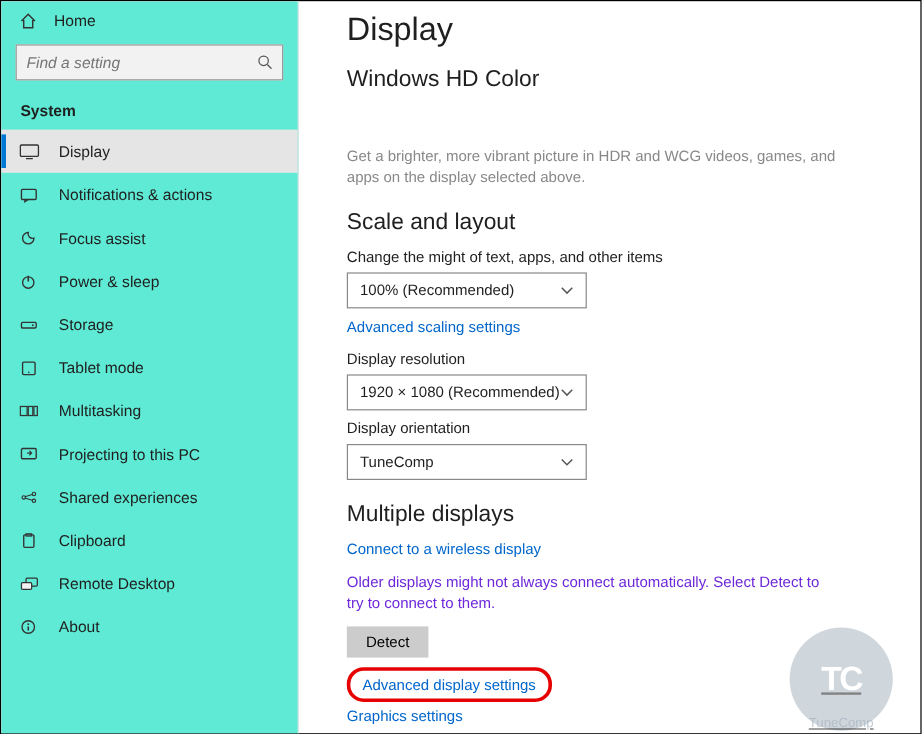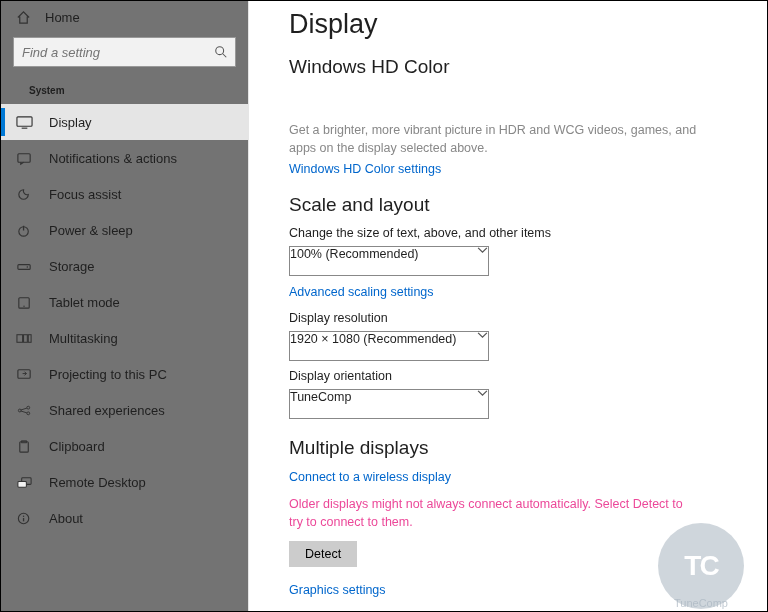--- a/index.html
+++ b/index.html
@@ -12,21 +12,21 @@
   height: 612px;
   overflow: hidden;
   position: relative;
   border: 1px solid #000;
 }
 .sidebar {
   position: absolute;
   left: 0; top: 0;
   width: 248px;
   height: 612px;
-  background: #737373;
+  background: #5eead4;
   border-right: 1px solid #e5e5e5;
 }
 .home-row {
   display: flex;
   align-items: center;
   gap: 14px;
   padding: 6px 14px 6px 14px;
   height: 32px;
   cursor: pointer;
 }
@@ -48,22 +48,22 @@
 .search-container { position: relative; }
 .search-icon-pos {
   position: absolute;
   right: 8px; top: 50%;
   transform: translateY(-50%);
   width: 14px; height: 14px;
   color: #555;
 }
 .cat-title {
   font-weight: 600;
-  font-size: 10px;
-  padding: 10px 14px 8px 28px;
+  font-size: 13px;
+  padding: 10px 14px 8px 16px;
 }
 .nav-item {
   display: flex;
   align-items: center;
   gap: 16px;
   height: 36px;
   padding: 0 14px;
   cursor: pointer;
   position: relative;
   font-size: 13px;
@@ -112,22 +112,23 @@
 .field-label {
   font-size: 12.5px;
   margin: 8px 0 6px 0;
 }
 .combo {
   width: 200px;
   height: 30px;
   border: 1px solid #888;
   background: #fff;
   display: flex;
+  align-items: center;
   justify-content: space-between;
-  padding: 0 0;
+  padding: 0 10px;
   cursor: pointer;
   font-size: 12.5px;
 }
 .chev { color:#555; }
 .btn {
   background: #ccc;
   border: none;
   padding: 6px 16px;
   font-size: 12.5px;
   cursor: pointer;
@@ -140,20 +141,21 @@
   display: inline-block;
   margin: 8px 0 4px 0;
 }
 .watermark {
   position: absolute;
   right: 6px;
   bottom: 2px;
   width: 120px;
   text-align: center;
   pointer-events: none;
+  text-decoration: underline;
 }
 .watermark-circle {
   width: 86px;
   height: 86px;
   border-radius: 50%;
   background: #a9b5c0;
   opacity: 0.55;
   margin: 0 auto;
   display:flex; align-items:center; justify-content:center;
   color: #fff;
@@ -321,27 +323,26 @@
   </div>
 
 </div>
 
 <div class="main">
   <h1 class="page-title">Display</h1>
 
   <div class="block">
     <h2 class="section">Windows HD Color</h2>
     <p class="desc">Get a brighter, more vibrant picture in HDR and WCG videos, games, and apps on the display selected above.</p>
-    <span class="link">Windows HD Color settings</span>
   </div>
 
   <div class="block">
     <h2 class="section">Scale and layout</h2>
 
-    <div class="field-label">Change the size of text, above, and other items</div>
+    <div class="field-label">Change the might of text, apps, and other items</div>
     <div class="combo">
       <span>100% (Recommended)</span>
       <span class="chev">
           <svg width="11" height="7" viewBox="0 0 12 8">
             <path d="M1 1 L6 6 L11 1" fill="none" stroke="#555" stroke-width="1.4"></path>
           </svg>
         </span>
     </div>
     <div style="height:8px"></div>
     <span class="link">Advanced scaling settings</span>
@@ -363,23 +364,26 @@
           <svg width="11" height="7" viewBox="0 0 12 8">
             <path d="M1 1 L6 6 L11 1" fill="none" stroke="#555" stroke-width="1.4"></path>
           </svg>
         </span>
     </div>
   </div>
 
   <div class="block">
     <h2 class="section">Multiple displays</h2>
     <span class="link">Connect to a wireless display</span>
-    <p class="desc" style="color:#ec4899;margin-top:12px">Older displays might not always connect automatically. Select Detect to try to connect to them.</p>
+    <p class="desc" style="color:#6d28d9;margin-top:12px">Older displays might not always connect automatically. Select Detect to try to connect to them.</p>
     <button class="btn">Detect</button>
     <br>
+    <span class="highlight-oval">
+      <span class="link">Advanced display settings</span>
+    </span>
     <br>
     <span class="link">Graphics settings</span>
   </div>
 </div>
 
 <div class="watermark">
   <div class="watermark-circle">TC</div>
   <div class="watermark-text">TuneComp</div>
 </div>
 

